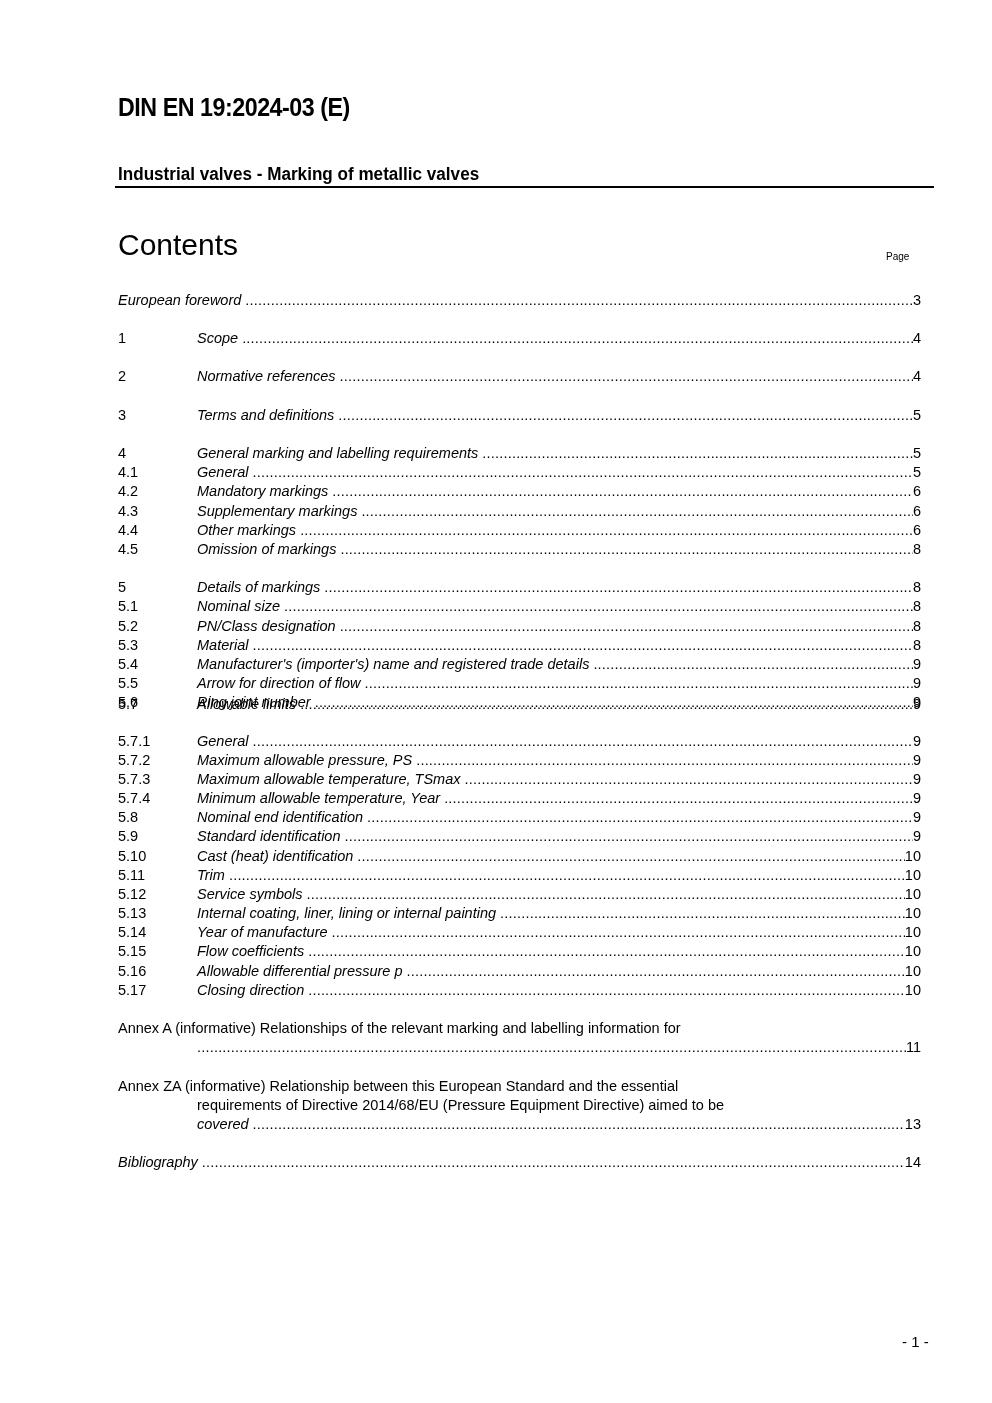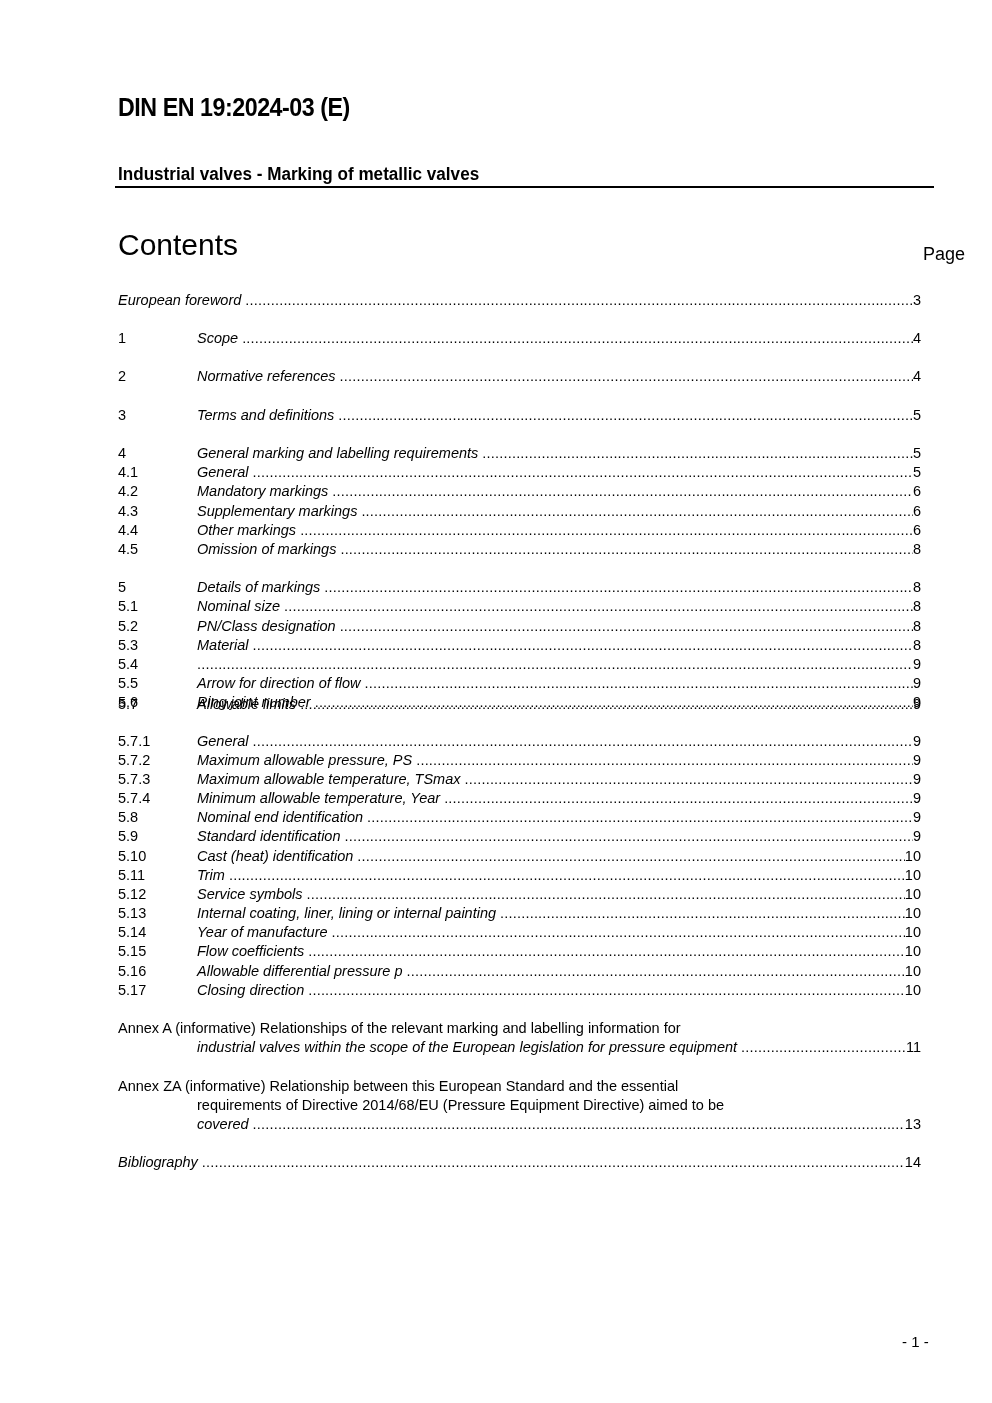--- a/index.html
+++ b/index.html
@@ -4,21 +4,21 @@
 <style>
   html, body { margin: 0; padding: 0; background: #ffffff; }
   body { width: 992px; height: 1403px; position: relative; overflow: hidden;
          font-family: "Liberation Sans", sans-serif; color: #000; }
   .doc-title { position: absolute; left: 118px; top: 93px; font-size: 25px; font-weight: bold;
                letter-spacing: -0.5px; transform: scaleX(0.93); transform-origin: left; }
   .subtitle { position: absolute; left: 118px; top: 164px; font-size: 18px; font-weight: bold;
               transform: scaleX(0.95); transform-origin: left; }
   .rule { position: absolute; left: 115px; top: 186px; width: 819px; height: 2px; background: #000; }
   .contents-h { position: absolute; left: 118px; top: 228px; font-size: 30px; }
-  .page-h { position: absolute; left: 886px; top: 244px; font-size: 18px; margin-left: 37px; }
+  .page-h { position: absolute; left: 886px; top: 251px; font-size: 10px; }
   .toc { position: absolute; left: 118px; top: 0; width: 803px; font-size: 14.5px; }
   .row { position: absolute; left: 0; width: 803px; height: 19px; display: flex; align-items: baseline;
          white-space: nowrap; overflow: hidden; }
   .num { width: 79px; flex: none; }
   .title { flex: none; padding-right: 4px; font-style: italic; }
   .dots { flex: 1 1 auto; overflow: hidden; }
   .dots::after { content: "........................................................................................................................................................................................................................................................................"; letter-spacing: 0.2px; }
   .pg { flex: none; text-align: right; }
   .annex-line { position: absolute; left: 0; white-space: nowrap; }
   .footer { position: absolute; left: 902px; top: 1333px; font-size: 15px; }
@@ -115,20 +115,21 @@
     <span class="pg">8</span>
   </div>
   <div class="row" style="top:637px">
     <span class="num">5.3</span>
     <span class="title">Material</span>
     <span class="dots"></span>
     <span class="pg">8</span>
   </div>
   <div class="row" style="top:656px">
     <span class="num">5.4</span>
+    <span class="title">Manufacturer's (importer's) name and registered trade details</span>
     <span class="dots"></span>
     <span class="pg">9</span>
   </div>
   <div class="row" style="top:675px">
     <span class="num">5.5</span>
     <span class="title">Arrow for direction of flow</span>
     <span class="dots"></span>
     <span class="pg">9</span>
   </div>
   <div class="row" style="top:694px">
@@ -223,21 +224,20 @@
   </div>
   <div class="row" style="top:982px">
     <span class="num">5.17</span>
     <span class="title">Closing direction</span>
     <span class="dots"></span>
     <span class="pg">10</span>
   </div>
 
   <div class="annex-line" style="top:1020px">Annex A (informative) Relationships of the relevant marking and labelling information for</div>
   <div class="row" style="top:1039px; left:79px; width:724px">
-    <span class="title">industrial valves within the scope of the European legislation for pressure equipment</span>
     <span class="dots"></span>
     <span class="pg">11</span>
   </div>
 
   <div class="annex-line" style="top:1078px">Annex ZA (informative) Relationship between this European Standard and the essential</div>
   <div class="annex-line" style="top:1097px; left:79px">requirements of Directive 2014/68/EU (Pressure Equipment Directive) aimed to be</div>
   <div class="row" style="top:1116px; left:79px; width:724px">
     <span class="title">covered</span>
     <span class="dots"></span>
     <span class="pg">13</span>

